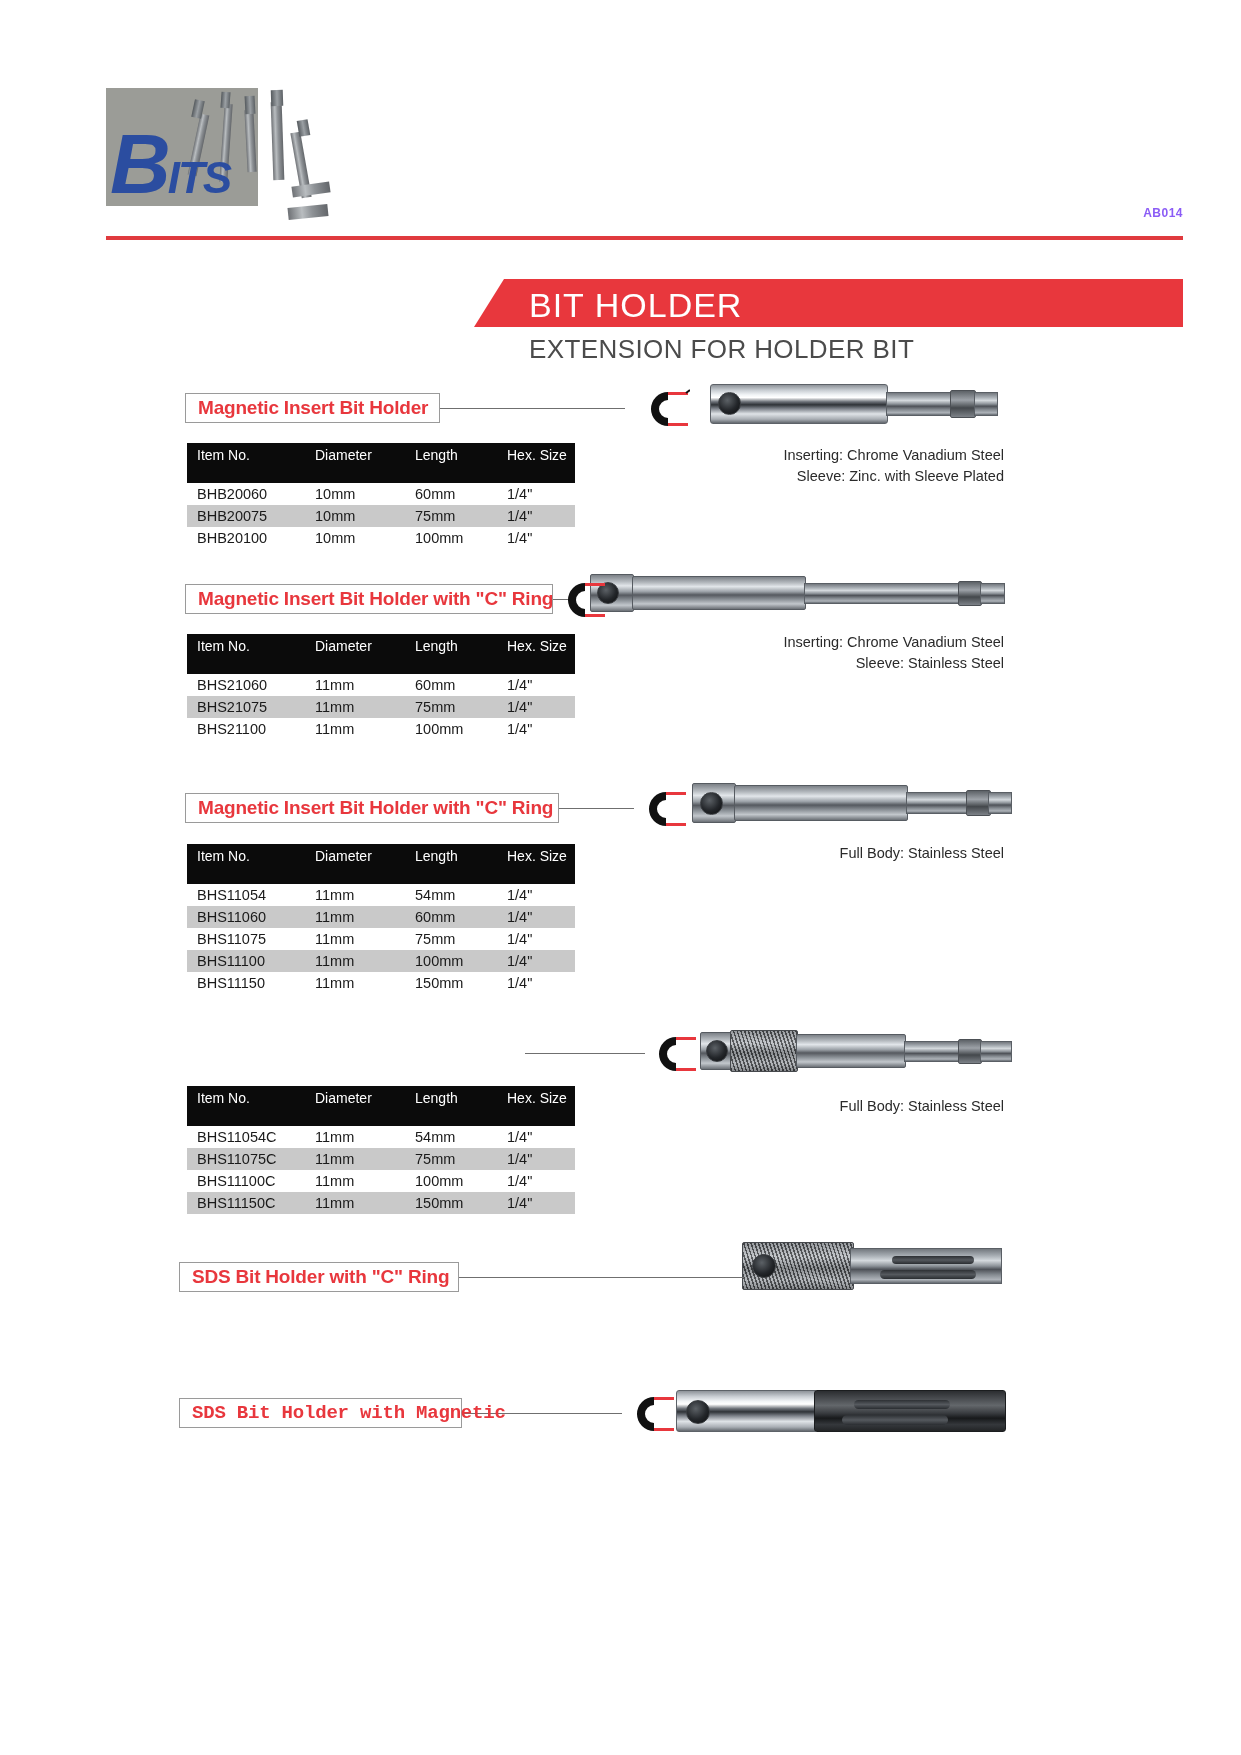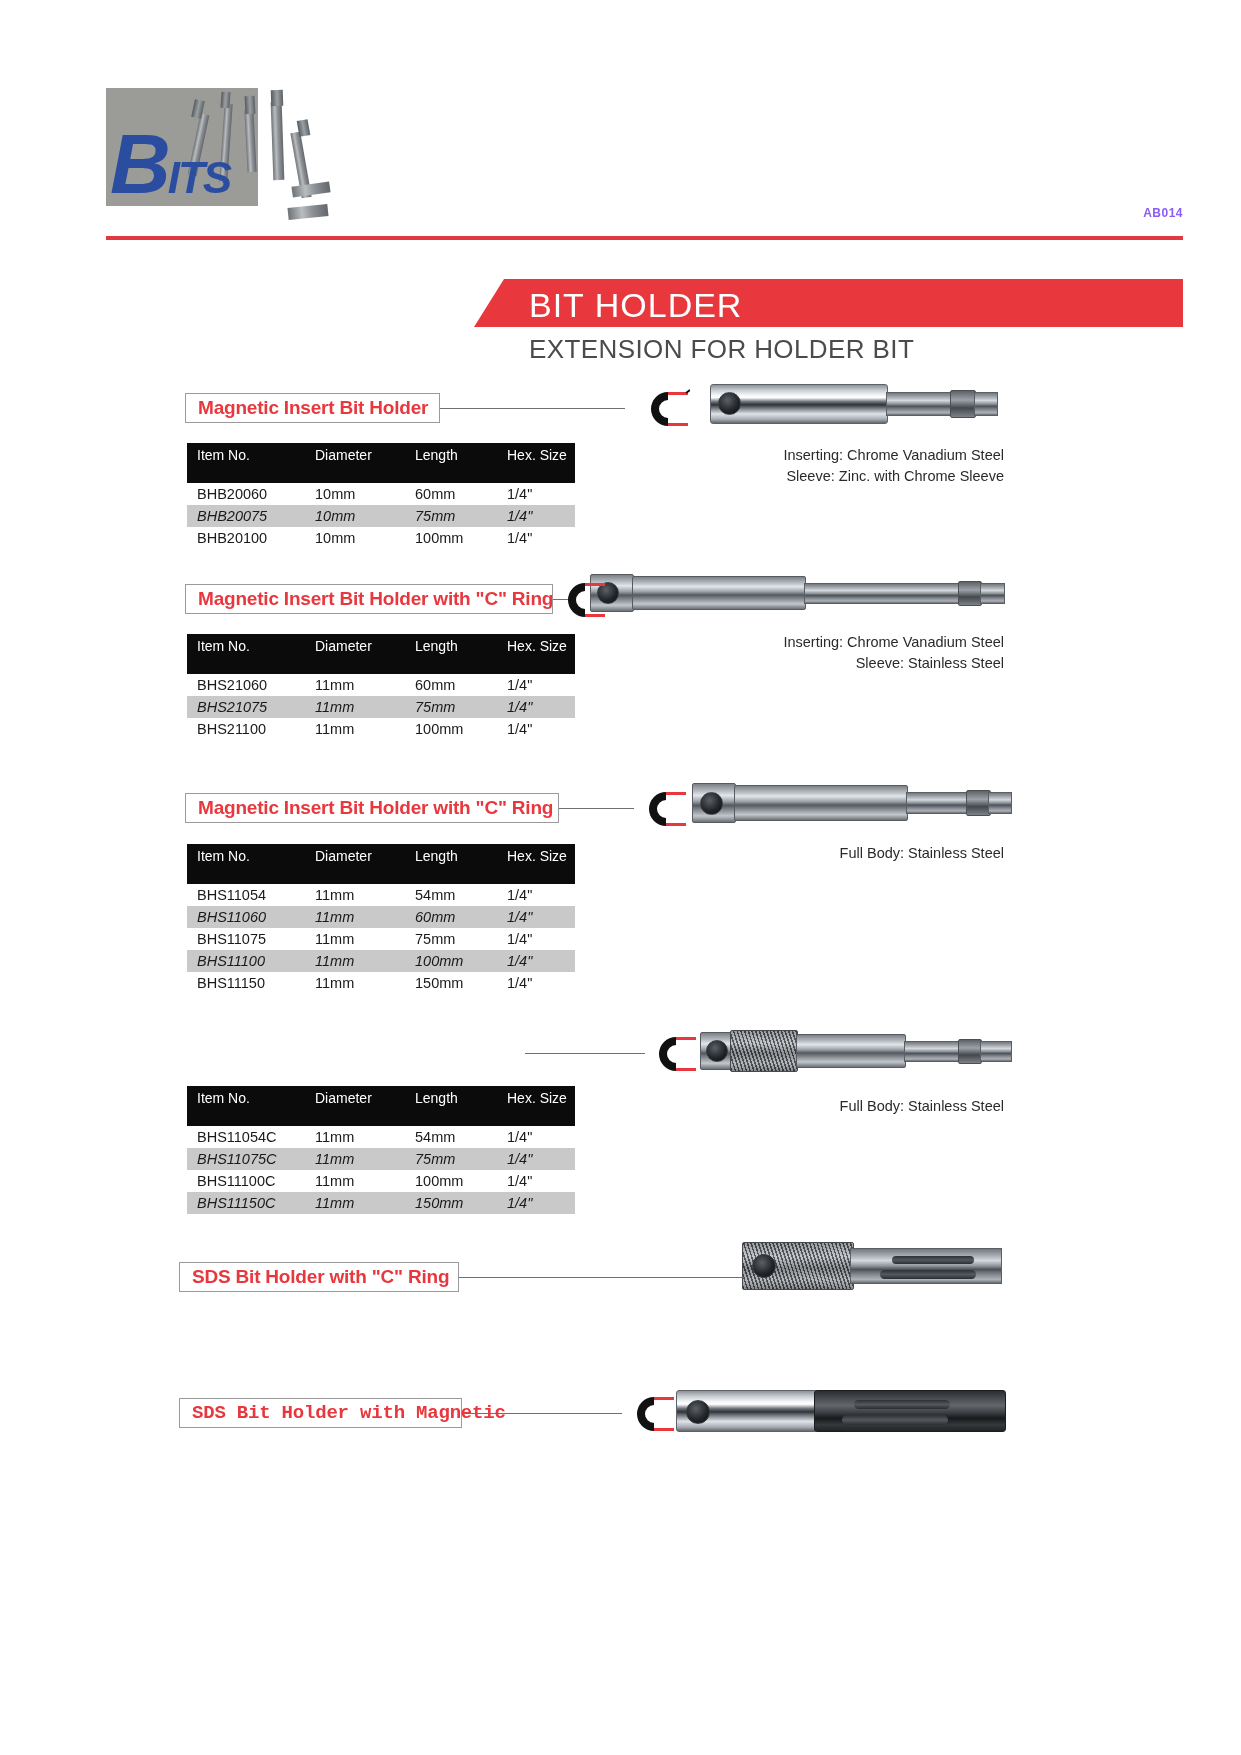--- a/index.html
+++ b/index.html
@@ -92,21 +92,21 @@
     font-weight: normal; text-align: left;
     padding: 4px 0 20px 10px;
     font-size: 14px;
     height: 22px;
   }
   .ptable td {
     padding: 3px 0 3px 10px;
     height: 22px;
     background: #ffffff;
   }
-  .ptable tr.alt td { background: #c9c9c9; font-style: italic; }
+  .ptable tr.alt td { background: #c9c9c9; }
   .ptable col.c1 { width: 118px; }
   .ptable col.c2 { width: 100px; }
   .ptable col.c3 { width: 92px; }
   .ptable col.c4 { width: 78px; }
 
   .spec {
     position: absolute;
     font-size: 14.5px; color: #2a2a2a; line-height: 1.45;
     text-align: right;
   }
@@ -222,21 +222,21 @@
   <div class="prod" style="left:686px;top:381px;width:300px;height:46px;">
     <div class="sleeve-chrome" style="left:0;top:3px;width:178px;height:40px;"></div>
     <div class="bore" style="left:8px;top:11px;width:23px;height:23px;"></div>
     <div class="shank" style="left:176px;top:11px;width:94px;height:24px;"></div>
     <div class="hexnotch" style="left:240px;top:9px;width:26px;height:28px;"></div>
     <div class="shank" style="left:264px;top:11px;width:24px;height:24px;"></div>
   </div>
 
   <div class="spec" style="left:720px;top:445px;width:260px;">
     <div>Inserting: Chrome Vanadium Steel</div>
-    <div>Sleeve: Zinc. with Chrome Sleeve</div>
+    <div>Sleeve: Zinc. with Sleeve Plated</div>
   </div>
 
   <table class="ptable" style="left:163px;top:443px;">
     <colgroup>
         <col class="c1">
         <col class="c2">
         <col class="c3">
         <col class="c4">
       </colgroup>
     <thead>

